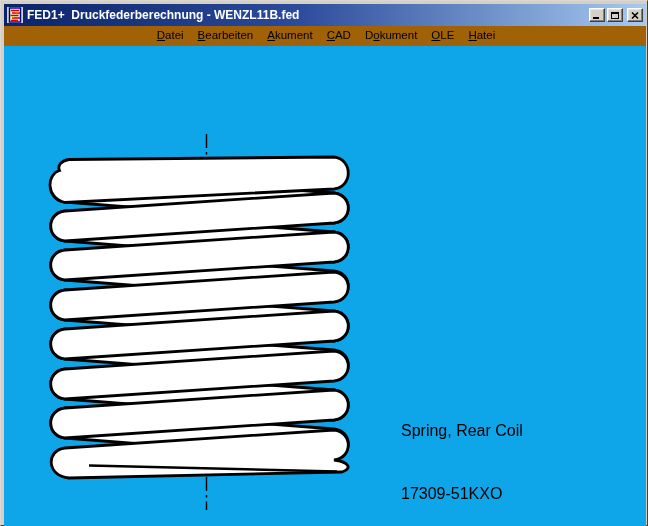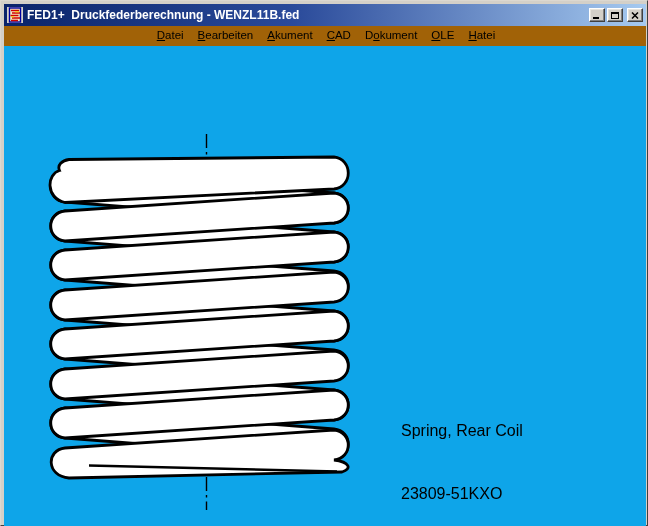--- a/index.html
+++ b/index.html
@@ -110,21 +110,21 @@
           </g>
 
           <path d="M88 464.5 L336 470.5" stroke-width="2.4"></path>
 
           <path fill="#ffffff" d="M333 156 L68 158.5 C61 159.5 56 164 58.5 169.5 C46 173 44 196.5 64 201.5 L333 188 C352 186 352 158 333 156 Z"></path>
         </g>
       </svg>
 
       <div class="specs">
         <div>Spring, Rear Coil</div>
-        <div>23809-51KXO</div>
+        <div>17309-51KXO</div>
         
         
         
         
         
       </div>
     </div>
 
   </div>
 </div>

